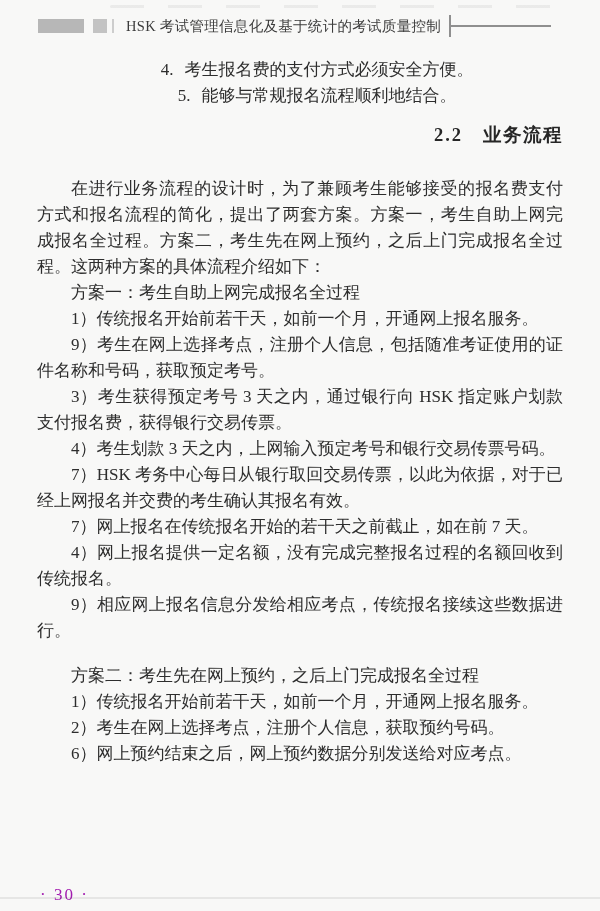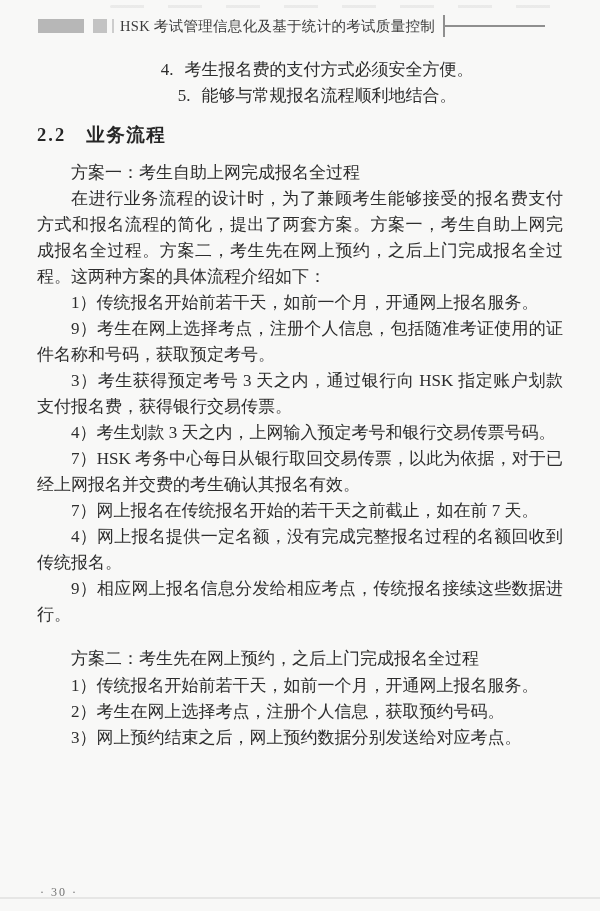--- a/index.html
+++ b/index.html
@@ -17,42 +17,42 @@
     background:repeating-linear-gradient(90deg,rgba(0,0,0,0.055) 0 34px,rgba(0,0,0,0) 34px 58px);
     border-radius:2px;}
   .scan-bottom{position:absolute;top:897px;left:0;width:600px;height:2px;background:rgba(0,0,0,0.07);}
 
   
   .header{position:absolute;top:15px;left:38px;right:38px;height:22px;
     display:flex;align-items:center;}
   .hblock1{width:46px;height:14px;background:#b7b7b7;flex:0 0 auto;}
   .hblock2{width:14px;height:14px;background:#c3c3c3;margin-left:9px;flex:0 0 auto;}
   .hline-thin{width:2px;height:14px;background:#cdcdcd;margin-left:5px;flex:0 0 auto;}
-  .htitle{margin-left:6px;font-size:14.5px;letter-spacing:0.3px;color:#3c3c3c;white-space:nowrap;text-align:center;}
+  .htitle{margin-left:12px;font-size:14.5px;letter-spacing:0.3px;color:#3c3c3c;white-space:nowrap;text-align:center;}
   .hbracket-v{width:2px;height:22px;background:#8f8f8f;margin-left:8px;flex:0 0 auto;}
   .hbracket-h{width:100px;height:2px;background:#8f8f8f;flex:0 0 auto;}
 
   
   .content{position:absolute;top:57px;left:37px;width:526px;
     font-size:17px;line-height:26px;
     text-align:justify;text-justify:inter-character;}
 
   .intro-item{margin:0;padding-left:33px;text-align:center;}
   .intro-item .marker{display:inline-block;min-width:15px;margin-right:10px;}
 
-  .section-heading{margin:13px 0 12px 0;font-size:18.5px;line-height:26px;
-    text-align:left;color:#262626;}
+  .section-heading{margin:13px 0 28px 0;font-size:18.5px;line-height:26px;
+    text-align:right;color:#262626;}
   .section-heading .sec-num{letter-spacing:2px;margin-right:20px;}
   .section-heading .sec-title{letter-spacing:1.5px;}
 
   .para{margin:0;text-indent:2em;}
-  .para.spaced{margin-top:19px;font-family:Liberation Mono, monospace;}
+  .para.spaced{margin-top:19px;}
 
-  .page-number{position:absolute;left:40px;top:885px;font-size:12px;
-    letter-spacing:2px;color:#737373;}
+  .page-number{position:absolute;left:40px;top:885px;font-size:17px;
+    letter-spacing:2px;color:#a21caf;}
 </style>
 </head>
 <body>
 
 <div class="page">
 
   <div class="scan-top"></div>
 
   <div class="header">
     <span class="hblock1"></span>
@@ -67,33 +67,33 @@
     <div>
         <p class="intro-item"><span class="marker">4.</span><span>考生报名费的支付方式必须安全方便。</span></p>
         <p class="intro-item"><span class="marker">5.</span><span>能够与常规报名流程顺利地结合。</span></p>
       </div>
 
     <h2 class="section-heading">
       <span class="sec-num">2.2</span><span class="sec-title">业务流程</span>
     </h2>
 
     <div>
+        <p class="para">在进行业务流程的设计时，为了兼顾考生能够接受的报名费支付方式和报名流程的简化，提出了两套方案。方案一，考生自助上网完成报名全过程。方案二，考生先在网上预约，之后上门完成报名全过程。这两种方案的具体流程介绍如下：</p>
         <p class="para">方案一：考生自助上网完成报名全过程</p>
-        <p class="para">在进行业务流程的设计时，为了兼顾考生能够接受的报名费支付方式和报名流程的简化，提出了两套方案。方案一，考生自助上网完成报名全过程。方案二，考生先在网上预约，之后上门完成报名全过程。这两种方案的具体流程介绍如下：</p>
         <p class="para">1）传统报名开始前若干天，如前一个月，开通网上报名服务。</p>
         <p class="para">9）考生在网上选择考点，注册个人信息，包括随准考证使用的证件名称和号码，获取预定考号。</p>
         <p class="para">3）考生获得预定考号 3 天之内，通过银行向 HSK 指定账户划款支付报名费，获得银行交易传票。</p>
         <p class="para">4）考生划款 3 天之内，上网输入预定考号和银行交易传票号码。</p>
         <p class="para">7）HSK 考务中心每日从银行取回交易传票，以此为依据，对于已经上网报名并交费的考生确认其报名有效。</p>
         <p class="para">7）网上报名在传统报名开始的若干天之前截止，如在前 7 天。</p>
         <p class="para">4）网上报名提供一定名额，没有完成完整报名过程的名额回收到传统报名。</p>
         <p class="para">9）相应网上报名信息分发给相应考点，传统报名接续这些数据进行。</p>
         <p class="para spaced">方案二：考生先在网上预约，之后上门完成报名全过程</p>
         <p class="para">1）传统报名开始前若干天，如前一个月，开通网上报名服务。</p>
         <p class="para">2）考生在网上选择考点，注册个人信息，获取预约号码。</p>
-        <p class="para">3）网上预约结束之后，网上预约数据分别发送给对应考点。</p>
+        <p class="para">6）网上预约结束之后，网上预约数据分别发送给对应考点。</p>
       </div>
   </div>
 
   <div class="page-number">· 30 ·</div>
 
   <div class="scan-bottom"></div>
 </div>
 
 </body></html>

